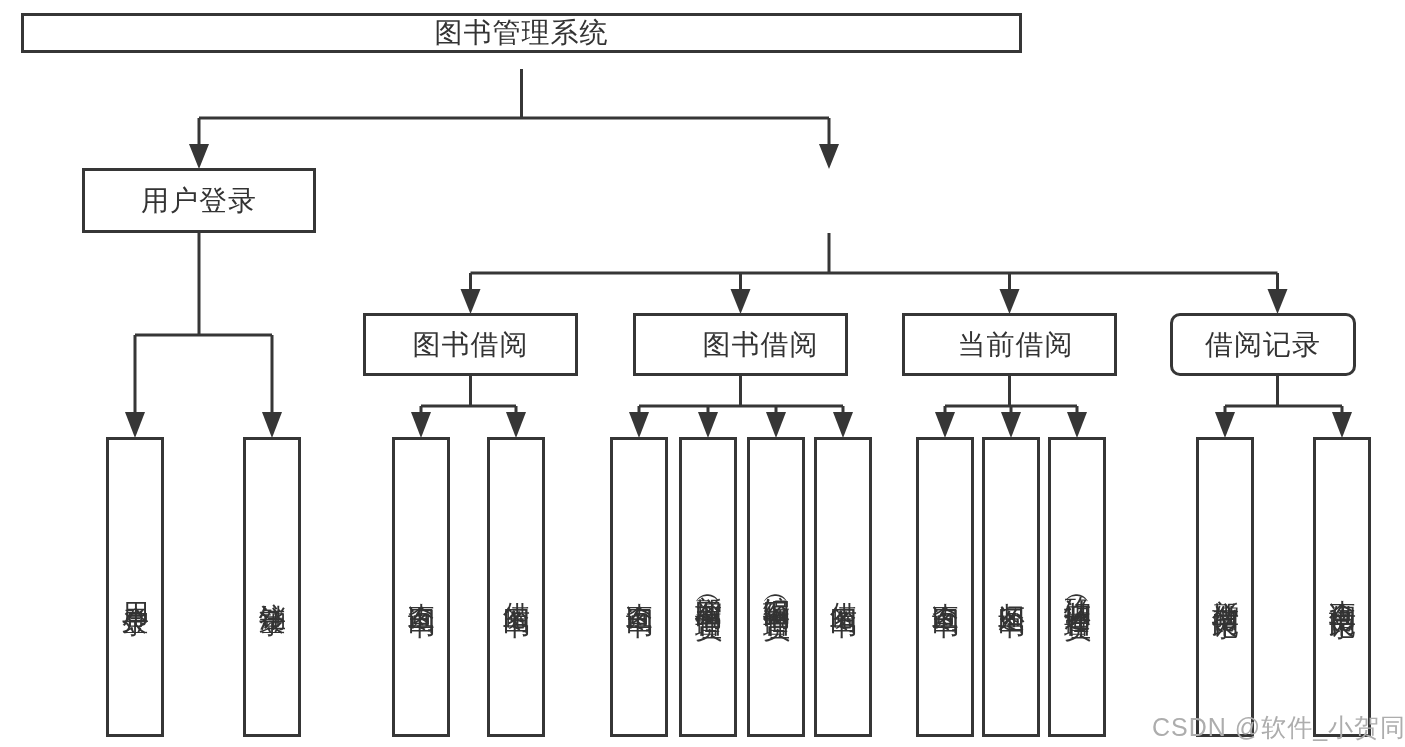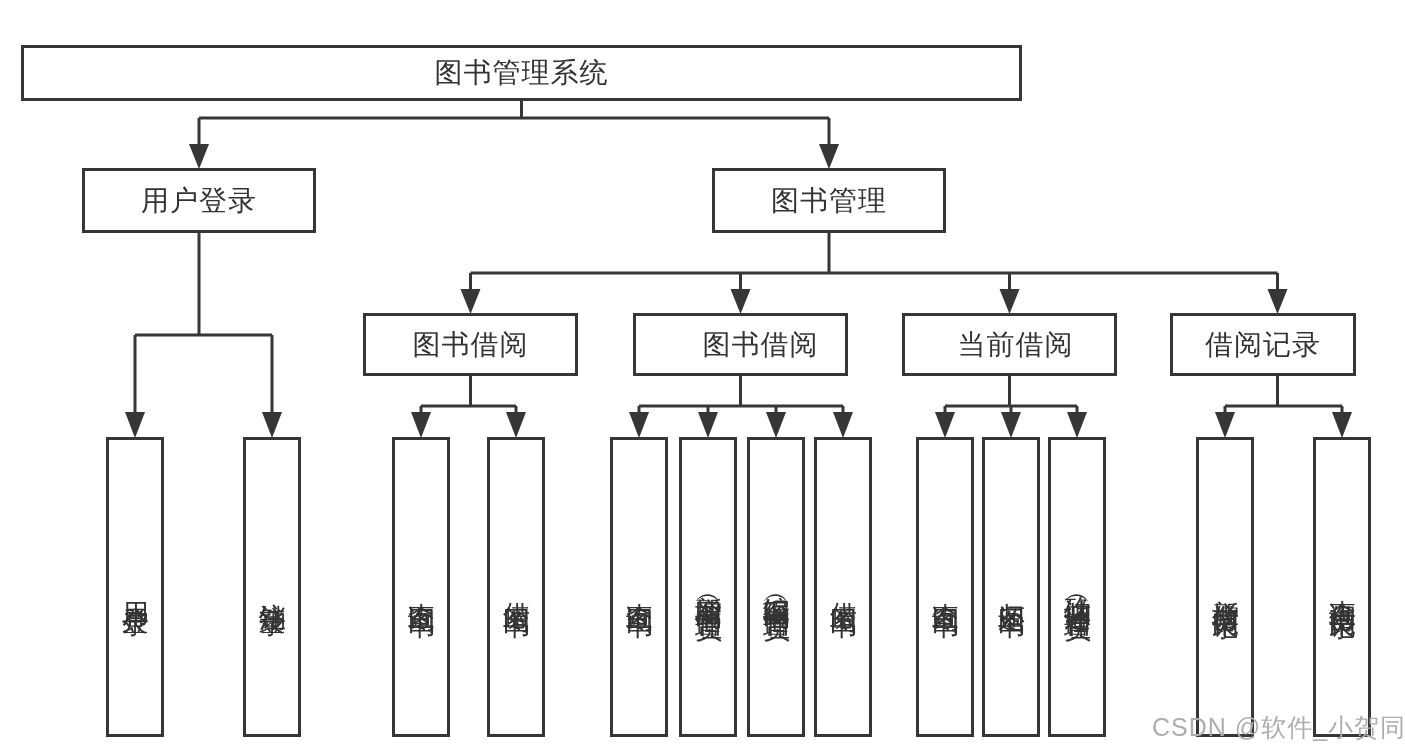--- a/index.html
+++ b/index.html
@@ -114,29 +114,28 @@
       <polygon points="1001,412 1021,412 1011,438"></polygon>
       <polygon points="1067,412 1087,412 1077,438"></polygon>
     </g>
     <g>
       <path d="M1277.5 376 V406 M1225 406 H1342 M1225 406 V420 M1342 406 V420"></path>
       <polygon points="1215,412 1235,412 1225,438"></polygon>
       <polygon points="1332,412 1352,412 1342,438"></polygon>
     </g>
   </svg>
 
-  <div class="box h" style="left:21px; top:13px; width:1001px; height:56px;margin-top:32px;">图书管理系统</div>
+  <div class="box h" style="left:21px; top:13px; width:1001px; height:40px;">图书管理系统</div>
 
   <div class="box h" style="left:82px; top:168px; width:234px; height:65px;">用户登录</div>
-  <div class="box h" style="left:712px; top:168px; width:234px; height:65px;">图书管理</div>
 
   <div class="box h" style="left:363px; top:313px; width:215px; height:63px;">图书借阅</div>
   <div class="box h" style="left:633px; top:313px; width:215px; height:63px;padding-left:40px;">图书借阅</div>
   <div class="box h" style="left:902px; top:313px; width:215px; height:63px;padding-left:12px;">当前借阅</div>
-  <div class="box h" style="left:1170px; top:313px; width:186px; height:63px;">借阅记录</div>
+  <div class="box h" style="left:1170px; top:313px; width:186px; height:63px;border-radius:10px;">借阅记录</div>
 
   <div class="box v" style="left:106px; top:437px; width:58px; height:300px;">用户登录</div>
   <div class="box v" style="left:243px; top:437px; width:58px; height:300px;">注销登录</div>
 
   <div class="box v" style="left:392px; top:437px; width:58px; height:300px;">查询图书</div>
   <div class="box v" style="left:487px; top:437px; width:58px; height:300px;">借阅图书</div>
 
   <div class="box v" style="left:610px; top:437px; width:58px; height:300px;">查询图书</div>
   <div class="box v" style="left:679px; top:437px; width:58px; height:300px;">新增图书（管理员）</div>
   <div class="box v" style="left:747px; top:437px; width:58px; height:300px;">编辑图书（管理员）</div>

